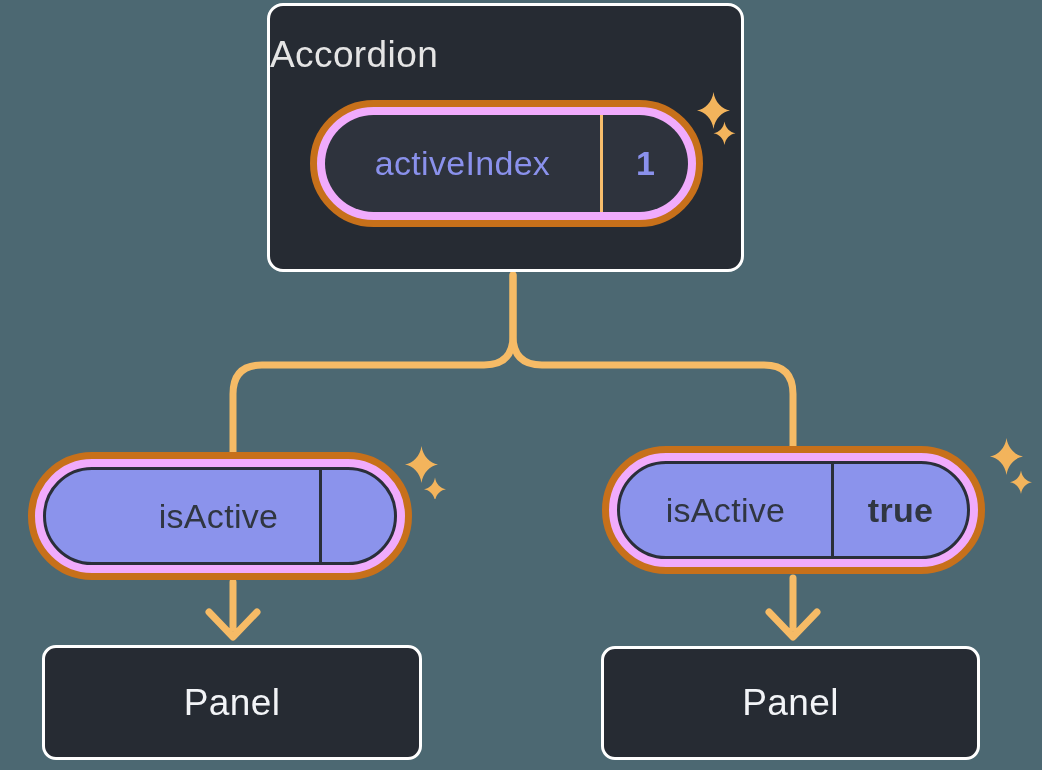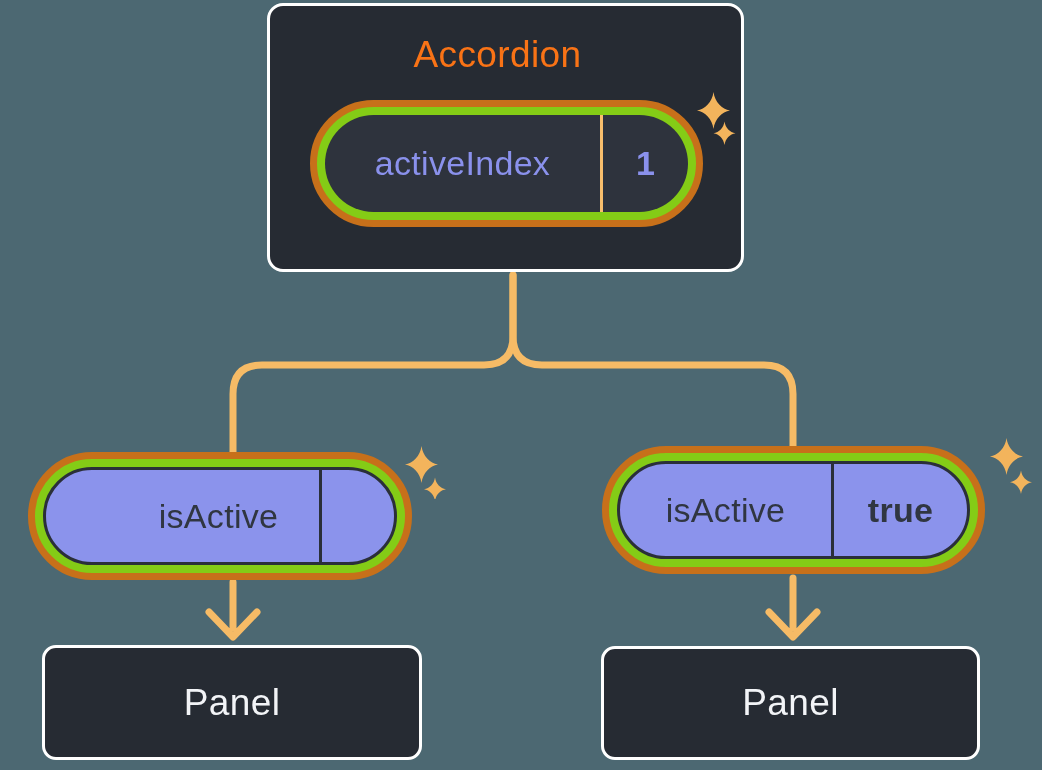--- a/index.html
+++ b/index.html
@@ -16,42 +16,42 @@
     position: absolute;
     box-sizing: border-box;
     background: #262B33;
     border: 3px solid #FFFFFF;
     border-radius: 16px;
     z-index: 2;
   }
   .node-title {
     position: absolute;
     left: 0; right: 16px;
-    text-align: center;
-    color: #f97316;
+    text-align: left;
+    color: #e5e5e5;
     font-size: 37px;
     font-weight: 500;
     letter-spacing: 0.4px;
     line-height: 1;
   }
   .panel-box {
     display: flex;
     align-items: center;
     justify-content: center;
     color: #F2F4F7;
     font-size: 37px;
     font-weight: 400;
     letter-spacing: 0.4px;
   }
   
   .pill {
     position: absolute;
     box-sizing: border-box;
     border: 7px solid #C7701A;
-    background: #84cc16;
+    background: #f0abfc;
     border-radius: 999px;
     padding: 8px;
     z-index: 2;
   }
   .pill-core {
     box-sizing: border-box;
     height: 100%;
     border-radius: 999px;
     display: flex;
     align-items: stretch;

